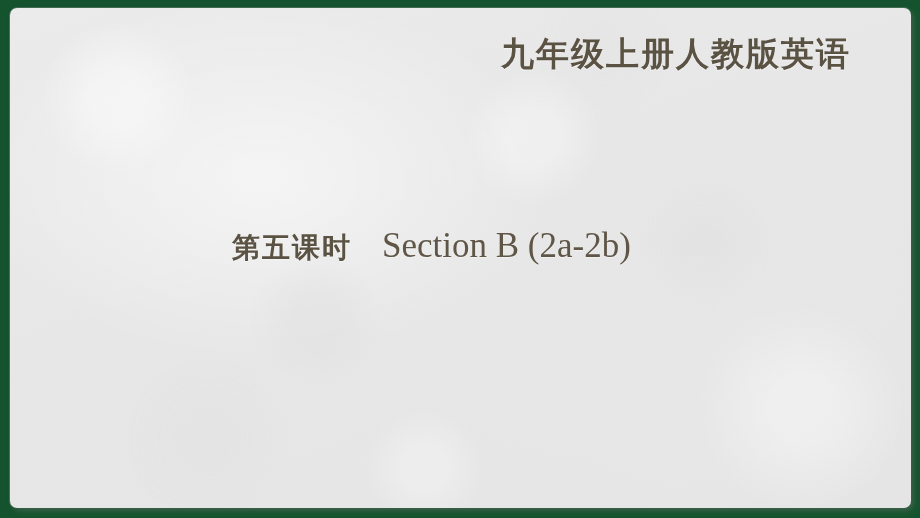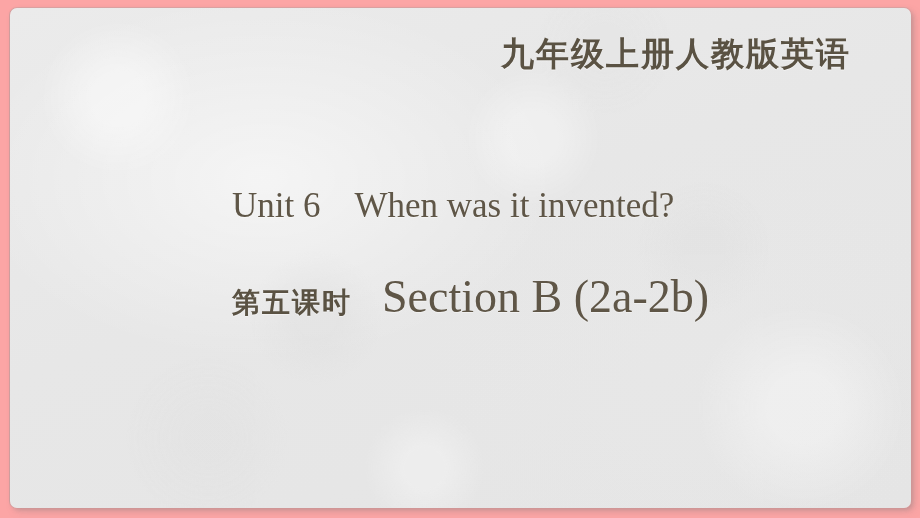--- a/index.html
+++ b/index.html
@@ -13,21 +13,21 @@
     overflow: hidden;
     background: #e9e9e9;
     font-family: "Liberation Serif", "DejaVu Serif", serif;
   }
 
   
   .stage {
     position: relative;
     width: 920px;
     height: 518px;
-    background: #fca5a5;
+    background: #14532d;
   }
 
   
   .slide-panel {
     position: absolute;
     left: 10px;
     top: 8px;
     width: 901px;
     height: 500px;
     border-radius: 7px;
@@ -103,21 +103,21 @@
     font-size: 28px;
     font-weight: 700;
     letter-spacing: 2px;
     color: #5a5243;
     vertical-align: baseline;
     text-shadow: 0 1px 0 rgba(255,255,255,.4);
   }
 
   .lesson-en {
     font-family: "Liberation Serif", "DejaVu Serif", serif;
-    font-size: 46px;
+    font-size: 35px;
     font-weight: 400;
     color: #5f5647;
     vertical-align: baseline;
     text-shadow: 0 1px 0 rgba(255,255,255,.4);
   }
 
   .gap-wide { display: inline-block; width: 34px; }
   .gap-mid  { display: inline-block; width: 30px; }
 </style>
 </head>
@@ -126,21 +126,20 @@
 <div class="stage">
 
   <div class="slide-panel">
 
     <div class="paper-texture"></div>
 
     <div class="course-banner">九年级上册人教版英语</div>
 
     <div class="title-block">
 
-      <div class="unit-title"><span>Unit 6</span><span class="gap-wide"></span><span>When was it invented?</span></div>
 
       <div class="lesson-line"><span class="lesson-cn">第五课时</span><span class="gap-mid"></span><span class="lesson-en">Section B (2a-2b)</span></div>
 
     </div>
 
   </div>
 
 </div>
 
 </body></html>

